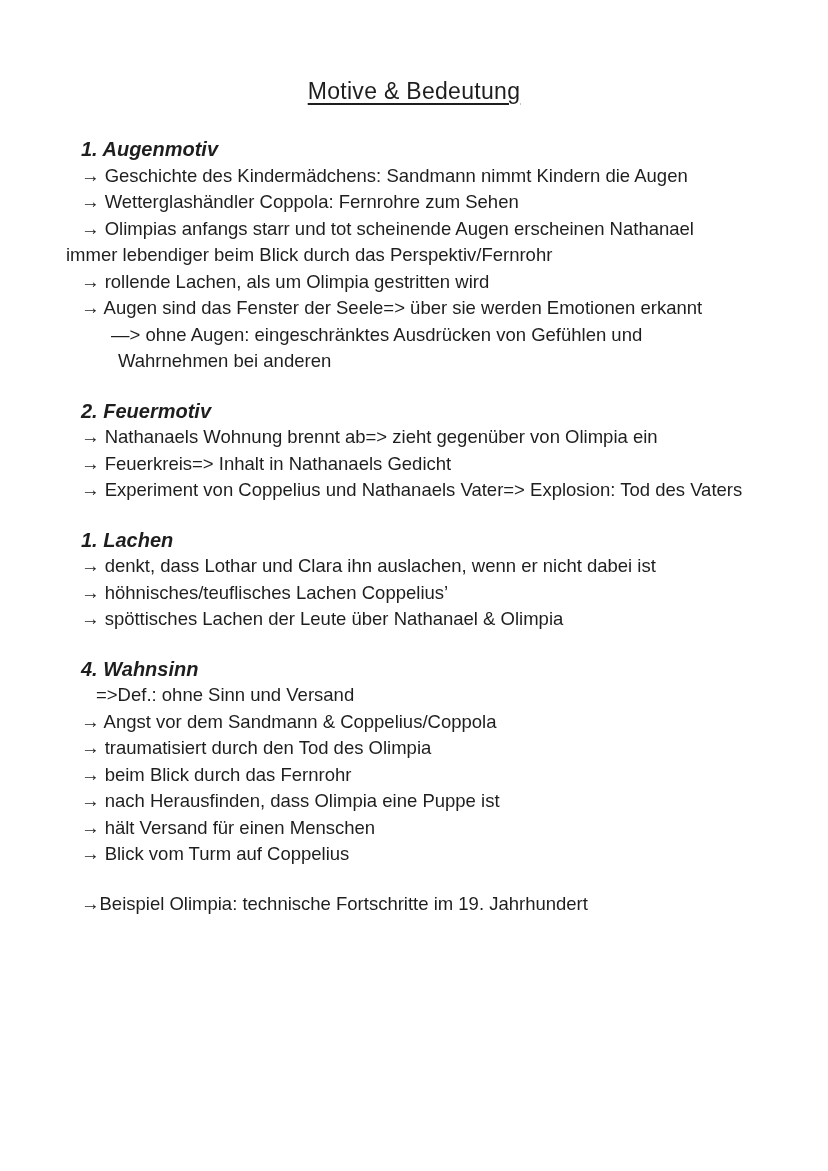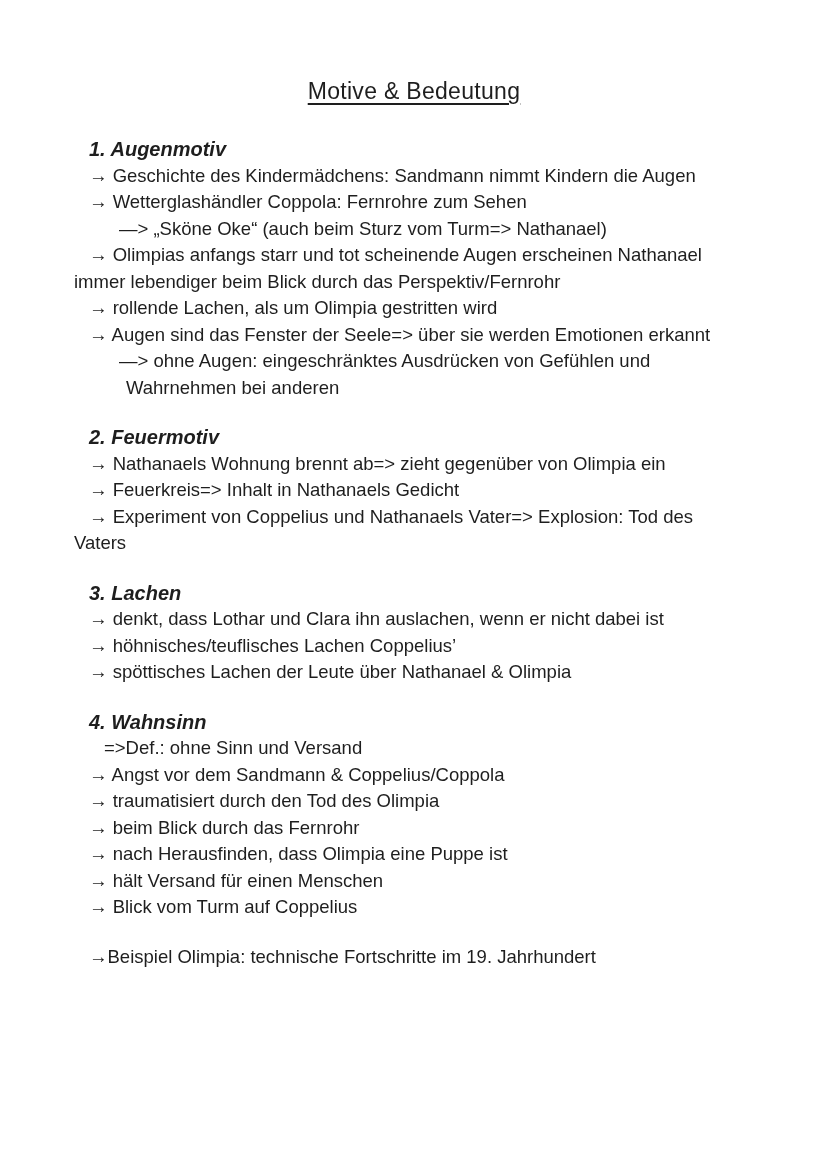--- a/index.html
+++ b/index.html
@@ -28,21 +28,21 @@
     font-weight: 400;
     line-height: 30px;
     letter-spacing: 0.3px;
     text-decoration: underline;
     text-underline-offset: 4px;
     text-decoration-thickness: 1.5px;
   }
   .sections {
     max-width: 694px;
   }
-  .doc-section { margin: 16px; }
+  .doc-section { margin: 8px; }
   .doc-section + .doc-section { margin-top: 23px; }
   .section-heading {
     margin: 0;
     padding-left: 15px;
     font-size: 20px;
     font-weight: 700;
     font-style: italic;
     line-height: 26.5px;
   }
   .bullet-item {
@@ -66,34 +66,33 @@
 </head>
 <body>
 
 <div class="page">
   <h1 class="doc-title">Motive &amp; Bedeutung</h1>
   <div class="sections">
       <section class="doc-section">
         <h2 class="section-heading">1. Augenmotiv</h2>
         <p class="bullet-item level-bullet">→ Geschichte des Kindermädchens: Sandmann nimmt Kindern die Augen</p>
         <p class="bullet-item level-bullet">→ Wetterglashändler Coppola: Fernrohre zum Sehen</p>
-        <p class="bullet-item level-sub">—&gt; „Sköne Oke“ (auch beim Sturz vom Turm=&gt; Nathanael)</p>
         <p class="bullet-item level-bullet">→ Olimpias anfangs starr und tot scheinende Augen erscheinen Nathanael immer lebendiger beim Blick durch das Perspektiv/Fernrohr</p>
         <p class="bullet-item level-bullet">→ rollende Lachen, als um Olimpia gestritten wird</p>
         <p class="bullet-item level-bullet">→ Augen sind das Fenster der Seele=&gt; über sie werden Emotionen erkannt</p>
         <p class="bullet-item level-sub">—&gt; ohne Augen: eingeschränktes Ausdrücken von Gefühlen und Wahrnehmen bei anderen</p>
       </section>
       <section class="doc-section">
         <h2 class="section-heading">2. Feuermotiv</h2>
         <p class="bullet-item level-bullet">→ Nathanaels Wohnung brennt ab=&gt; zieht gegenüber von Olimpia ein</p>
         <p class="bullet-item level-bullet">→ Feuerkreis=&gt; Inhalt in Nathanaels Gedicht</p>
         <p class="bullet-item level-bullet">→ Experiment von Coppelius und Nathanaels Vater=&gt; Explosion: Tod des Vaters</p>
       </section>
       <section class="doc-section">
-        <h2 class="section-heading">3. Lachen</h2>
+        <h2 class="section-heading">1. Lachen</h2>
         <p class="bullet-item level-bullet">→ denkt, dass Lothar und Clara ihn auslachen, wenn er nicht dabei ist</p>
         <p class="bullet-item level-bullet">→ höhnisches/teuflisches Lachen Coppelius’</p>
         <p class="bullet-item level-bullet">→ spöttisches Lachen der Leute über Nathanael &amp; Olimpia</p>
       </section>
       <section class="doc-section">
         <h2 class="section-heading">4. Wahnsinn</h2>
         <p class="bullet-item level-def">=&gt;Def.: ohne Sinn und Versand</p>
         <p class="bullet-item level-bullet">→ Angst vor dem Sandmann &amp; Coppelius/Coppola</p>
         <p class="bullet-item level-bullet">→ traumatisiert durch den Tod des Olimpia</p>
         <p class="bullet-item level-bullet">→ beim Blick durch das Fernrohr</p>

